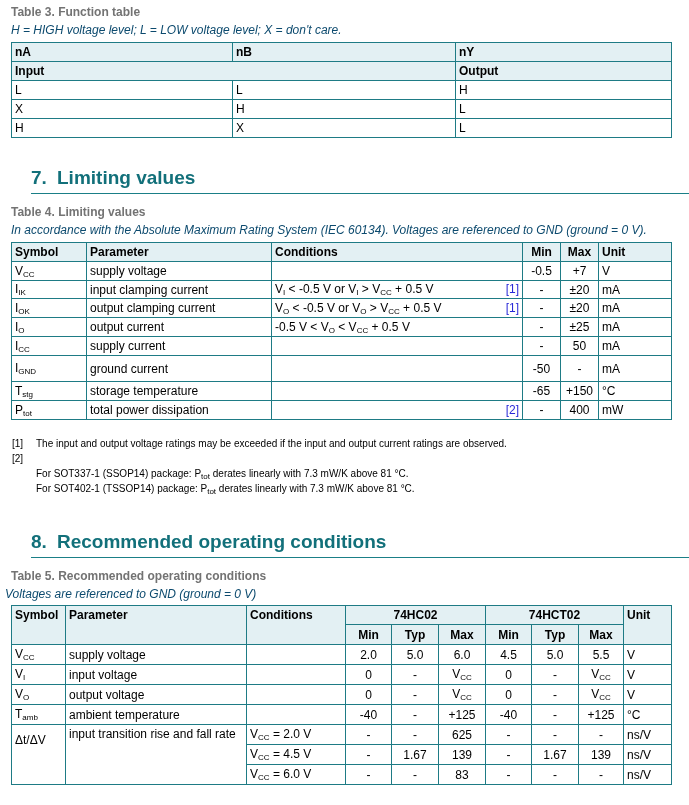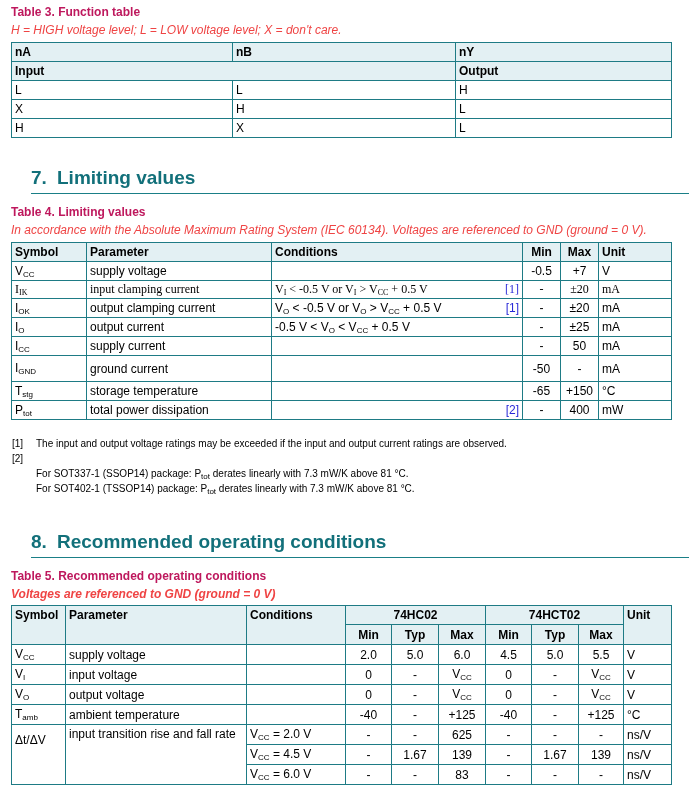--- a/index.html
+++ b/index.html
@@ -1,22 +1,22 @@
 <!DOCTYPE html>
 <html><head>
   <meta charset="utf-8">
   <style>
     html, body { margin: 0; padding: 0; background: #ffffff; }
     body {
       width: 689px; height: 805px; position: relative; overflow: hidden;
       font-family: "Liberation Sans", sans-serif; color: #000; font-size: 12px;
     }
     .abs { position: absolute; }
-    .table-caption { color: #be185d; font-weight: bold; font-size: 12px; }
-    .table-note { font-style: italic; font-size: 12px; color: #ef4444; }
+    .table-caption { color: #737373; font-weight: bold; font-size: 12px; }
+    .table-note { font-style: italic; font-size: 12px; color: #0c4a6e; }
     .section-title {
       color: #12707a; font-weight: bold; font-size: 19px;
       border-bottom: 1.5px solid #1a7f87; padding-bottom: 4px; left: 11px; width: 660px; margin-left: 20px;
     }
     .section-title .num { display: inline-block; width: 26px; }
     table { border-collapse: collapse; position: absolute; table-layout: fixed; }
     td, th {
       border: 1.5px solid #1e7b85; padding: 0 3px; font-size: 12px; font-weight: normal;
       text-align: left; vertical-align: middle; white-space: nowrap; overflow: hidden;
     }
@@ -95,21 +95,21 @@
   </tbody>
     <tbody id="t4body">
       <tr style="height: 19px;">
         <td>V<sub>CC</sub></td>
         <td>supply voltage</td>
         <td></td>
         <td class="c">-0.5</td>
         <td class="c">+7</td>
         <td>V</td>
       </tr>
-      <tr style="height: 18px; font-family: Liberation Serif, serif;">
+      <tr style="height: 18px;">
         <td>I<sub>IK</sub></td>
         <td>input clamping current</td>
         <td>V<sub>I</sub> &lt; -0.5 V or V<sub>I</sub> &gt; V<sub>CC</sub> + 0.5 V<span class="ref">[1]</span></td>
         <td class="c">-</td>
         <td class="c">±20</td>
         <td>mA</td>
       </tr>
       <tr style="height: 19px;">
         <td>I<sub>OK</sub></td>
         <td>output clamping current</td>
@@ -169,21 +169,21 @@
     <span class="n" style="top: 15px;">[2]</span>
     <span class="t" style="top: 30px;">For SOT337-1 (SSOP14) package: P<sub>tot</sub> derates linearly with 7.3 mW/K above 81 °C.</span>
     <span class="t" style="top: 45px;">For SOT402-1 (TSSOP14) package: P<sub>tot</sub> derates linearly with 7.3 mW/K above 81 °C.</span>
   </div>
 
 <div class="abs section-title" style="top:531px;">
   <span class="num">8.</span><span>Recommended operating conditions</span>
 </div>
 
 <div class="abs table-caption" style="left:11px; top:569px;">Table 5. Recommended operating conditions</div>
-<div class="abs table-note" style="left:11px; top:587px;font-weight:bold;">Voltages are referenced to GND (ground = 0 V)</div>
+<div class="abs table-note" style="left:5px; top:587px;">Voltages are referenced to GND (ground = 0 V)</div>
 
 <table style="left:11px; top:605px; width:660px;">
   <colgroup>
     <col style="width:54px">
       <col style="width:181px">
       <col style="width:99px">
     <col style="width:46px">
       <col style="width:47px">
       <col style="width:47px">
     <col style="width:46px">

